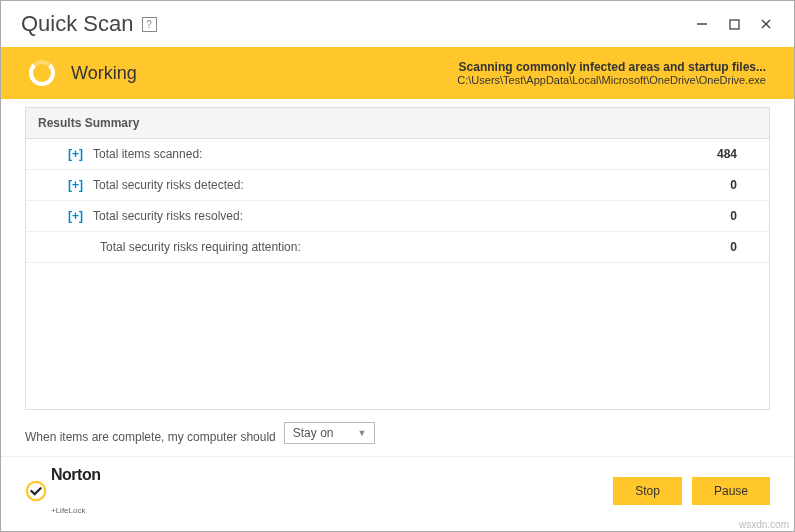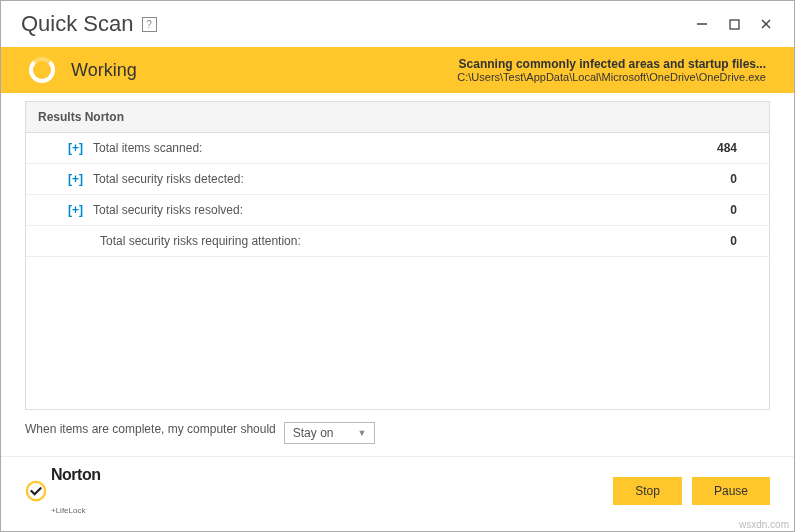--- a/index.html
+++ b/index.html
@@ -4,37 +4,37 @@
   <style>
     * { box-sizing: border-box; margin: 0; padding: 0; font-family: 'Segoe UI', Arial, sans-serif; }
     body { width: 795px; height: 532px; background: #fff; border: 1px solid #aaa; display: flex; flex-direction: column; overflow: hidden; }
     
     .titlebar { display: flex; align-items: center; padding: 12px 20px; height: 46px; border-radius: 19px; }
     .title { font-size: 22px; font-weight: 300; color: #444; }
     .help-icon { display: inline-flex; align-items: center; justify-content: center; width: 15px; height: 15px; border: 1px solid #888; font-size: 10px; color: #888; margin-left: 8px; }
     .window-controls { margin-left: auto; display: flex; gap: 16px; align-items: center; }
     .win-btn { width: 16px; height: 16px; display: flex; align-items: center; justify-content: center; cursor: pointer; color: #444; }
     
-    .status-bar { background: #ffc72c; display: flex; align-items: center; padding: 10px 28px; height: 46px; }
+    .status-bar { background: #ffc72c; display: flex; align-items: center; padding: 10px 28px; height: 52px; }
     .spinner { width: 26px; height: 26px; border: 4px solid #fff; border-top-color: rgba(255,255,255,0.3); border-radius: 50%; margin-right: 16px; }
     .status-text { font-size: 18px; color: #333; font-weight: 400; }
     .scan-info { margin-left: auto; text-align: right; }
     .scan-title { font-size: 12px; font-weight: 700; color: #333; }
     .scan-path { font-size: 11px; color: #333; }
     
     .content { flex: 1; padding: 8px 24px 0 24px; display: flex; flex-direction: column; }
     .results-box { border: 1px solid #ddd; background: #fff; flex: 1; }
     .results-header { background: #f5f5f5; padding: 8px 12px; font-size: 12px; font-weight: 700; color: #555; border-bottom: 1px solid #ddd; }
     .result-row { display: flex; align-items: center; padding: 8px 12px; border-bottom: 1px solid #eee; font-size: 12px; }
     .expand-icon { color: #0088cc; font-weight: 700; margin: 0 10px 0 30px; font-size: 12px; cursor: pointer; }
     .expand-spacer { width: 62px; display: inline-block; }
     .result-label { color: #555; font-weight: 400; flex: 1; }
     .result-value { color: #333; font-weight: 700; padding-right: 20px; }
     
-    .options-row { padding: 12px 0; display: flex; align-items: flex-start; font-size: 12px; color: #555; }
+    .options-row { padding: 12px 0; display: flex; align-items: flex-end; font-size: 12px; color: #555; }
     .options-label { margin-right: 8px; }
     .dropdown { border: 1px solid #bbb; padding: 3px 8px; font-size: 12px; color: #555; display: inline-flex; align-items: center; gap: 24px; cursor: pointer; background: #fff; }
     .dropdown-arrow { font-size: 9px; color: #888; }
     
     .footer { display: flex; align-items: center; padding: 10px 24px 16px 24px; border-top: 1px solid #eee; }
     .logo { display: flex; align-items: center; gap: 4px; }
     .logo-check { width: 22px; height: 22px; }
     .logo-text { display: flex; flex-direction: column; line-height: 1; gap: 24px; }
     .logo-name { font-size: 16px; font-weight: 700; color: #222; letter-spacing: -0.5px; }
     .logo-sub { font-size: 8px; color: #666; }
@@ -73,21 +73,21 @@
   <div class="spinner"></div>
   <span class="status-text">Working</span>
   <div class="scan-info">
     <div class="scan-title">Scanning commonly infected areas and startup files...</div>
     <div class="scan-path">C:\Users\Test\AppData\Local\Microsoft\OneDrive\OneDrive.exe</div>
   </div>
 </div>
 
 <div class="content">
   <div class="results-box">
-    <div class="results-header">Results Norton</div>
+    <div class="results-header">Results Summary</div>
 
     <div class="result-row">
       <span class="expand-icon">[+]</span>
       <span class="result-label">Total items scanned:</span>
       <span class="result-value">484</span>
     </div>
 
     <div class="result-row">
       <span class="expand-icon">[+]</span>
       <span class="result-label">Total security risks detected:</span>

